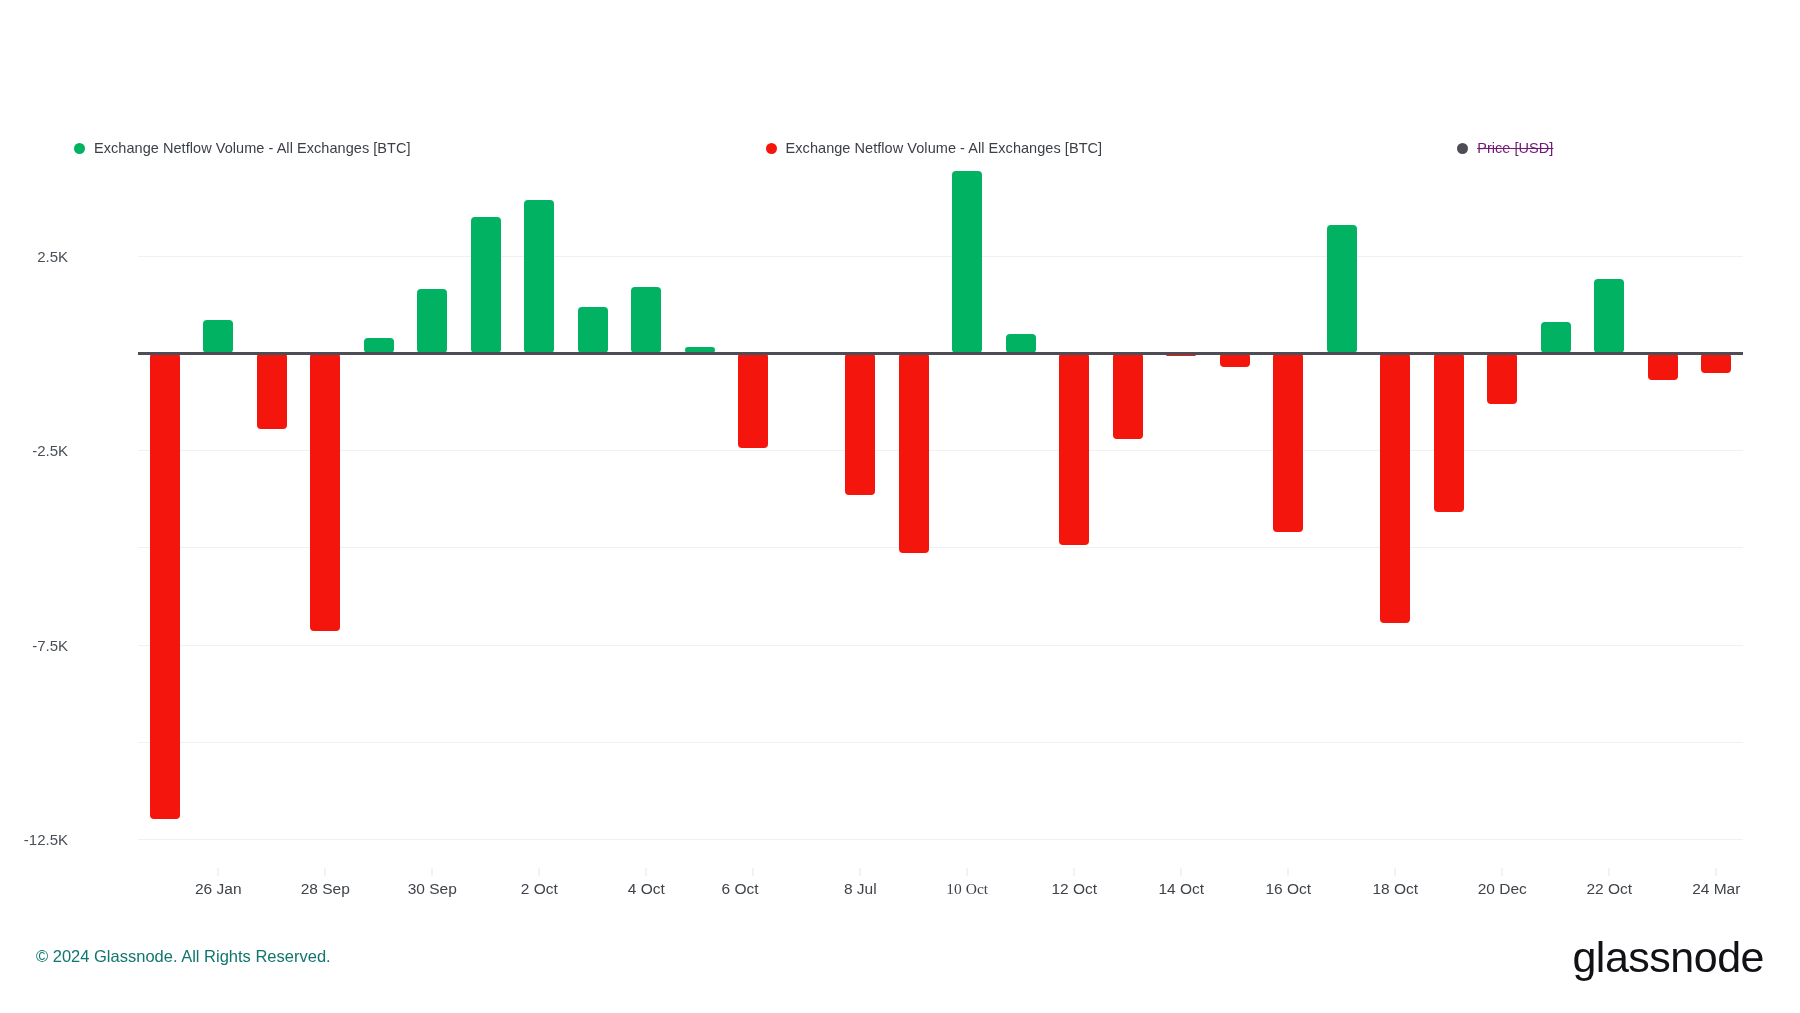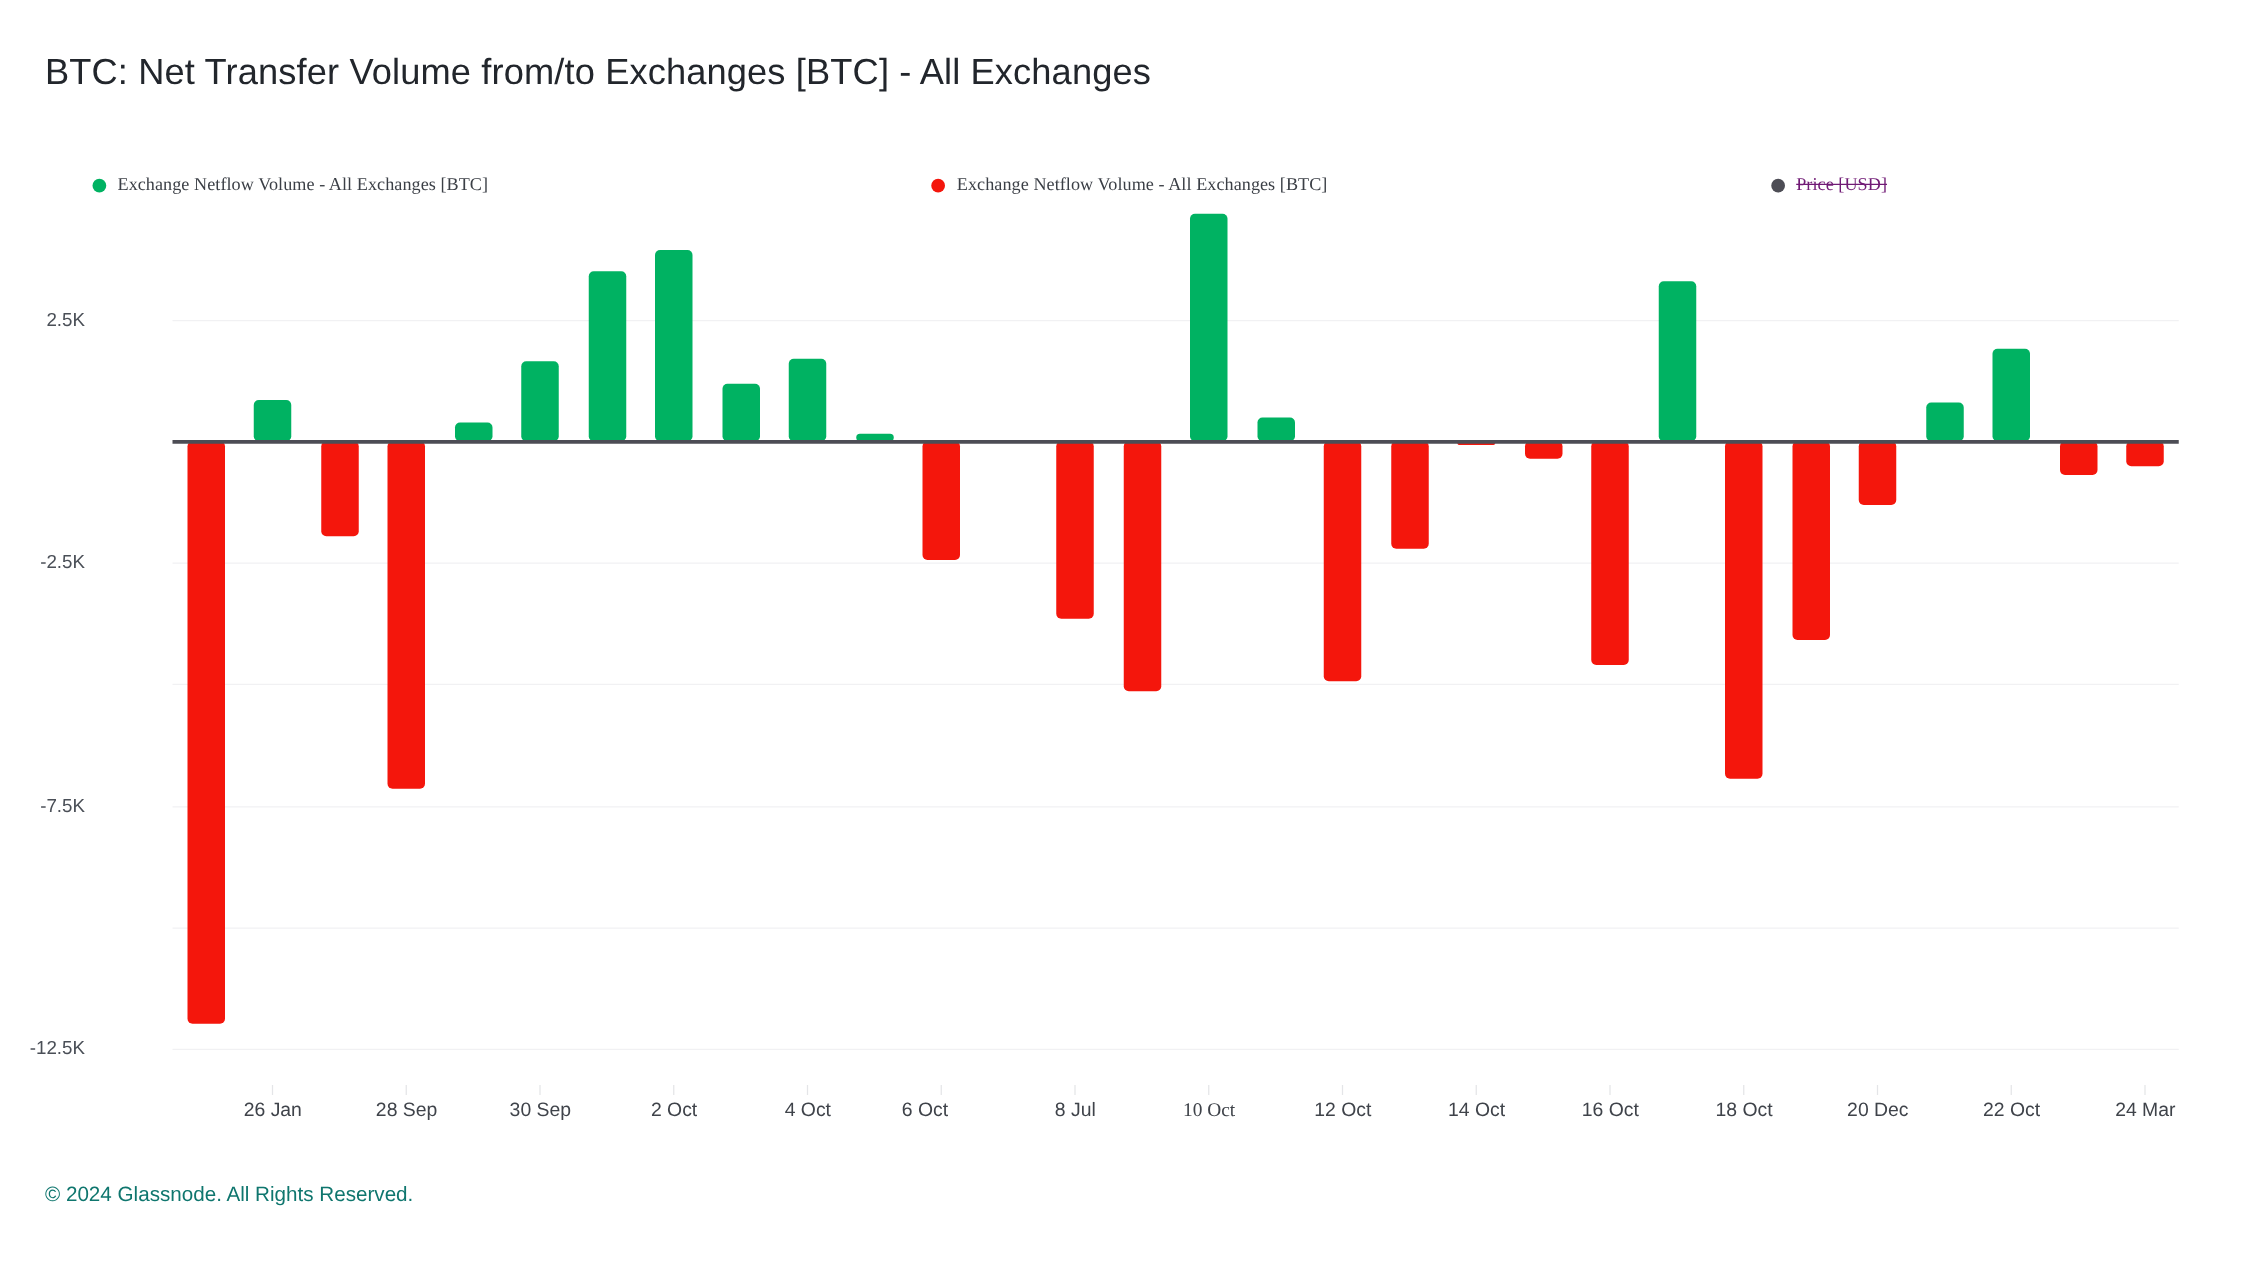--- a/index.html
+++ b/index.html
@@ -37,21 +37,20 @@
     top: 138px;
     height: 20px;
     display: flex;
     align-items: center;
   }
   .legend-item {
     display: flex;
     align-items: center;
     white-space: nowrap;
     cursor: pointer;
-    font-family: Liberation Serif, serif;
   }
   .legend-item + .legend-item { margin-left: 0; }
   .legend-dot {
     width: 11px; height: 11px;
     border-radius: 50%;
     display: inline-block;
     flex: none;
   }
   .legend-label {
     margin-left: 9px;
@@ -156,21 +155,20 @@
     color: #111216;
     letter-spacing: -0.5px;
     line-height: 1;
   }
 </style>
 </head>
 <body>
 
 <div class="page">
 
-  <div class="chart-title">BTC: Net Transfer Volume from/to Exchanges [BTC] - All Exchanges</div>
 
   <div class="legend" id="legend">
       <div class="legend-item">
         <span class="legend-dot" style="background: rgb(0, 178, 98);"></span>
         <span class="legend-label">Exchange Netflow Volume - All Exchanges [BTC]</span>
       </div>
       <div class="legend-item" style="margin-left: 355px;">
         <span class="legend-dot" style="background: rgb(244, 22, 12);"></span>
         <span class="legend-label">Exchange Netflow Volume - All Exchanges [BTC]</span>
       </div>
@@ -254,14 +252,15 @@
       <div class="xtick-mark" style="left: 1364.25px;"></div>
       <div class="xtick" style="left: 1364.25px;">20 Dec</div>
       <div class="xtick-mark" style="left: 1471.25px;"></div>
       <div class="xtick" style="left: 1471.25px;">22 Oct</div>
       <div class="xtick-mark" style="left: 1578.25px;"></div>
       <div class="xtick" style="left: 1578.25px;">24 Mar</div>
     </div>
 
   <div class="footer-copy">© 2024 Glassnode. All Rights Reserved.</div>
 
+  <div class="brand">glassnode</div>
 
 </div>
 
 </body></html>

